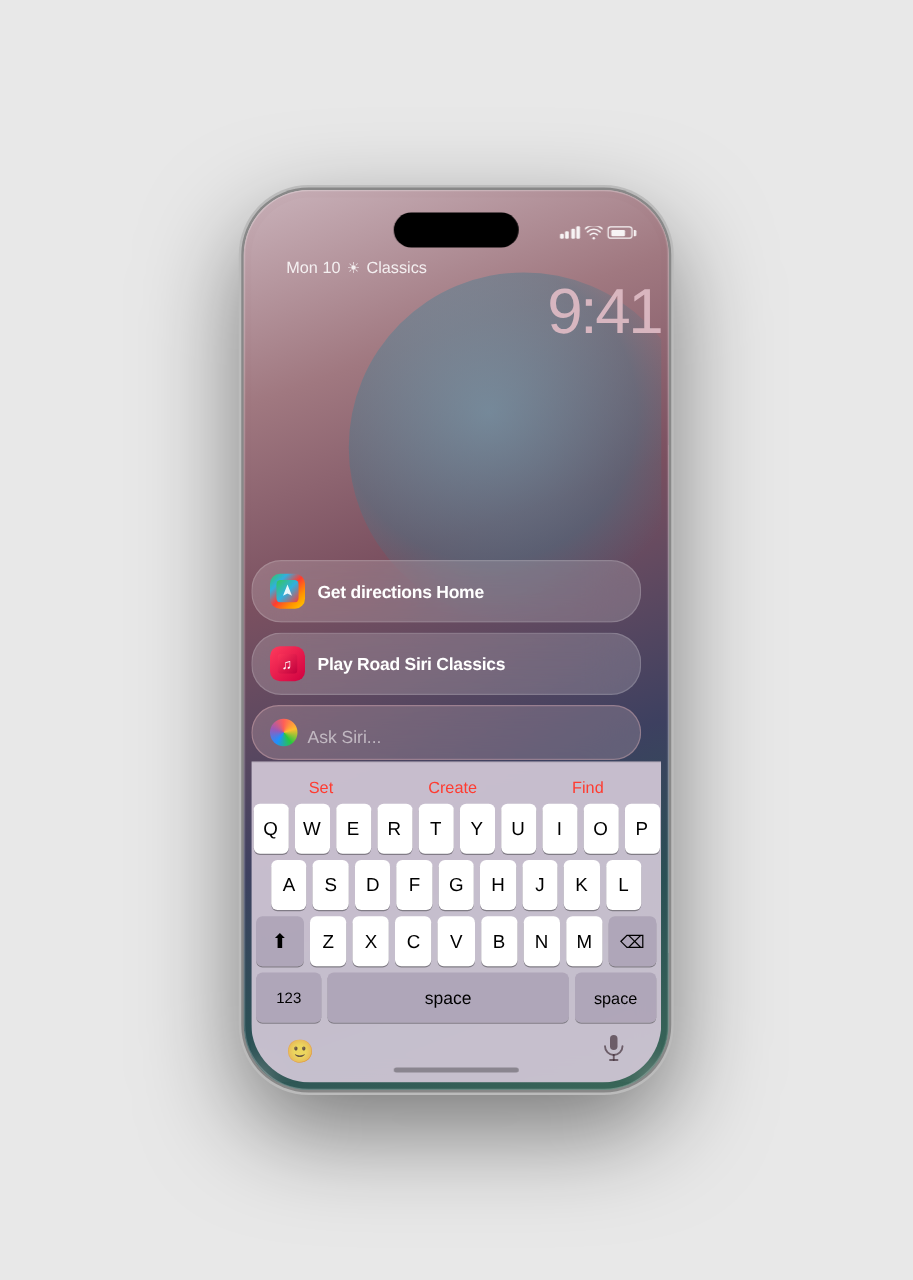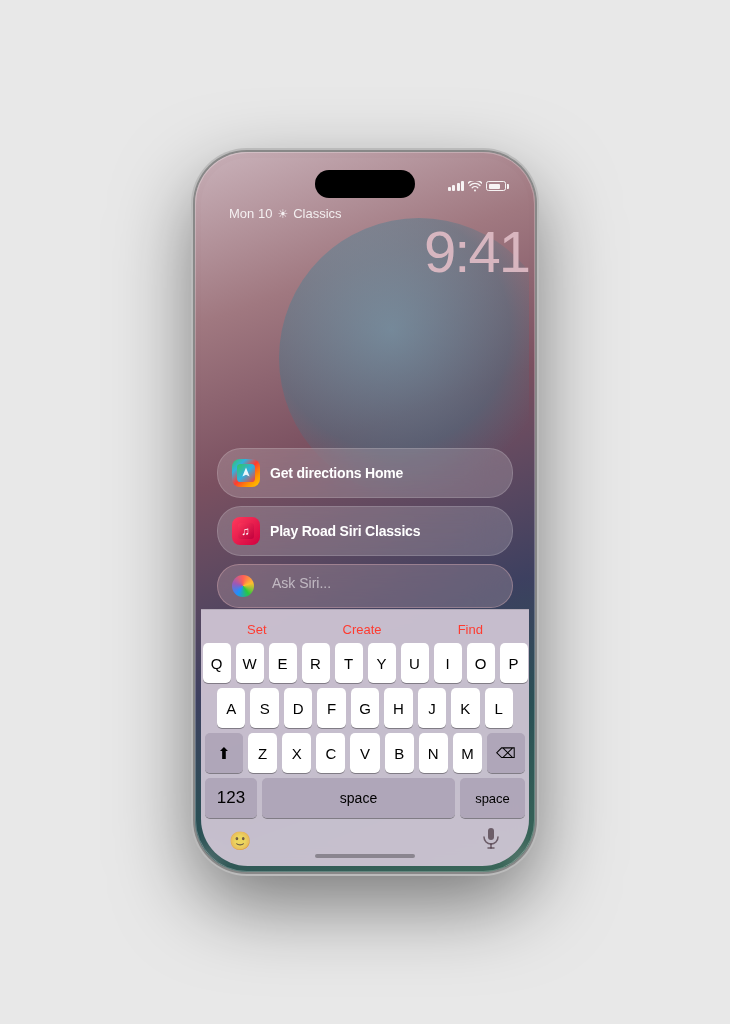--- a/index.html
+++ b/index.html
@@ -147,32 +147,32 @@
       color: rgba(255,255,255,0.85);
       margin-bottom: 2px;
       display: flex;
       align-items: center;
       gap: 5px;
     }
     .sun-icon {
       font-size: 12px;
     }
     .time-display {
-      font-size: 58px;
+      font-size: 51px;
       font-weight: 200;
       color: rgba(220,185,195,0.95);
       letter-spacing: -2px;
       line-height: 1;
     }
 
     
     .suggestions-area {
       position: absolute;
       top: 290px;
-      left: 16px;
+      left: 0;
       right: 16px;
       z-index: 10;
     }
 
     .suggestion-pill {
       display: flex;
       align-items: center;
       gap: 10px;
       padding: 10px 14px;
       background: rgba(255,255,255,0.18);
@@ -208,22 +208,22 @@
     .suggestion-text {
       font-size: 14px;
       font-weight: 600;
       color: #fff;
       letter-spacing: -0.2px;
     }
 
     
     .siri-input-bar {
       display: flex;
-      align-items: flex-start;
-      gap: 18px;
+      align-items: flex-end;
+      gap: 8px;
       padding: 10px 14px;
       background: rgba(255,220,220,0.2);
       backdrop-filter: blur(20px);
       border-radius: 24px;
       border: 1px solid rgba(255,200,200,0.3);
       margin-bottom: 6px;
     }
 
     .siri-orb {
       width: 22px;
@@ -470,21 +470,21 @@
         <div class="key">X</div>
         <div class="key">C</div>
         <div class="key">V</div>
         <div class="key">B</div>
         <div class="key">N</div>
         <div class="key">M</div>
         <div class="key key-special key-delete" style="font-size:14px;">⌫</div>
       </div>
 
       <div class="key-row">
-        <div class="key key-special key-wide" style="max-width:52px; font-size:17px;">123</div>
+        <div class="key key-special key-wide" style="max-width:52px; font-size:12px;">123</div>
         <div class="key key-space key-special" style="max-width: none; flex:5; font-size:14px;">space</div>
         <div class="key key-special key-wide" style="max-width:65px; font-size:13px;">space</div>
       </div>
 
       <div class="bottom-row">
         <span class="bottom-icon">🙂</span>
 
         <span></span>
         <span class="bottom-icon">
           <svg width="20" height="22" viewBox="0 0 20 22">

